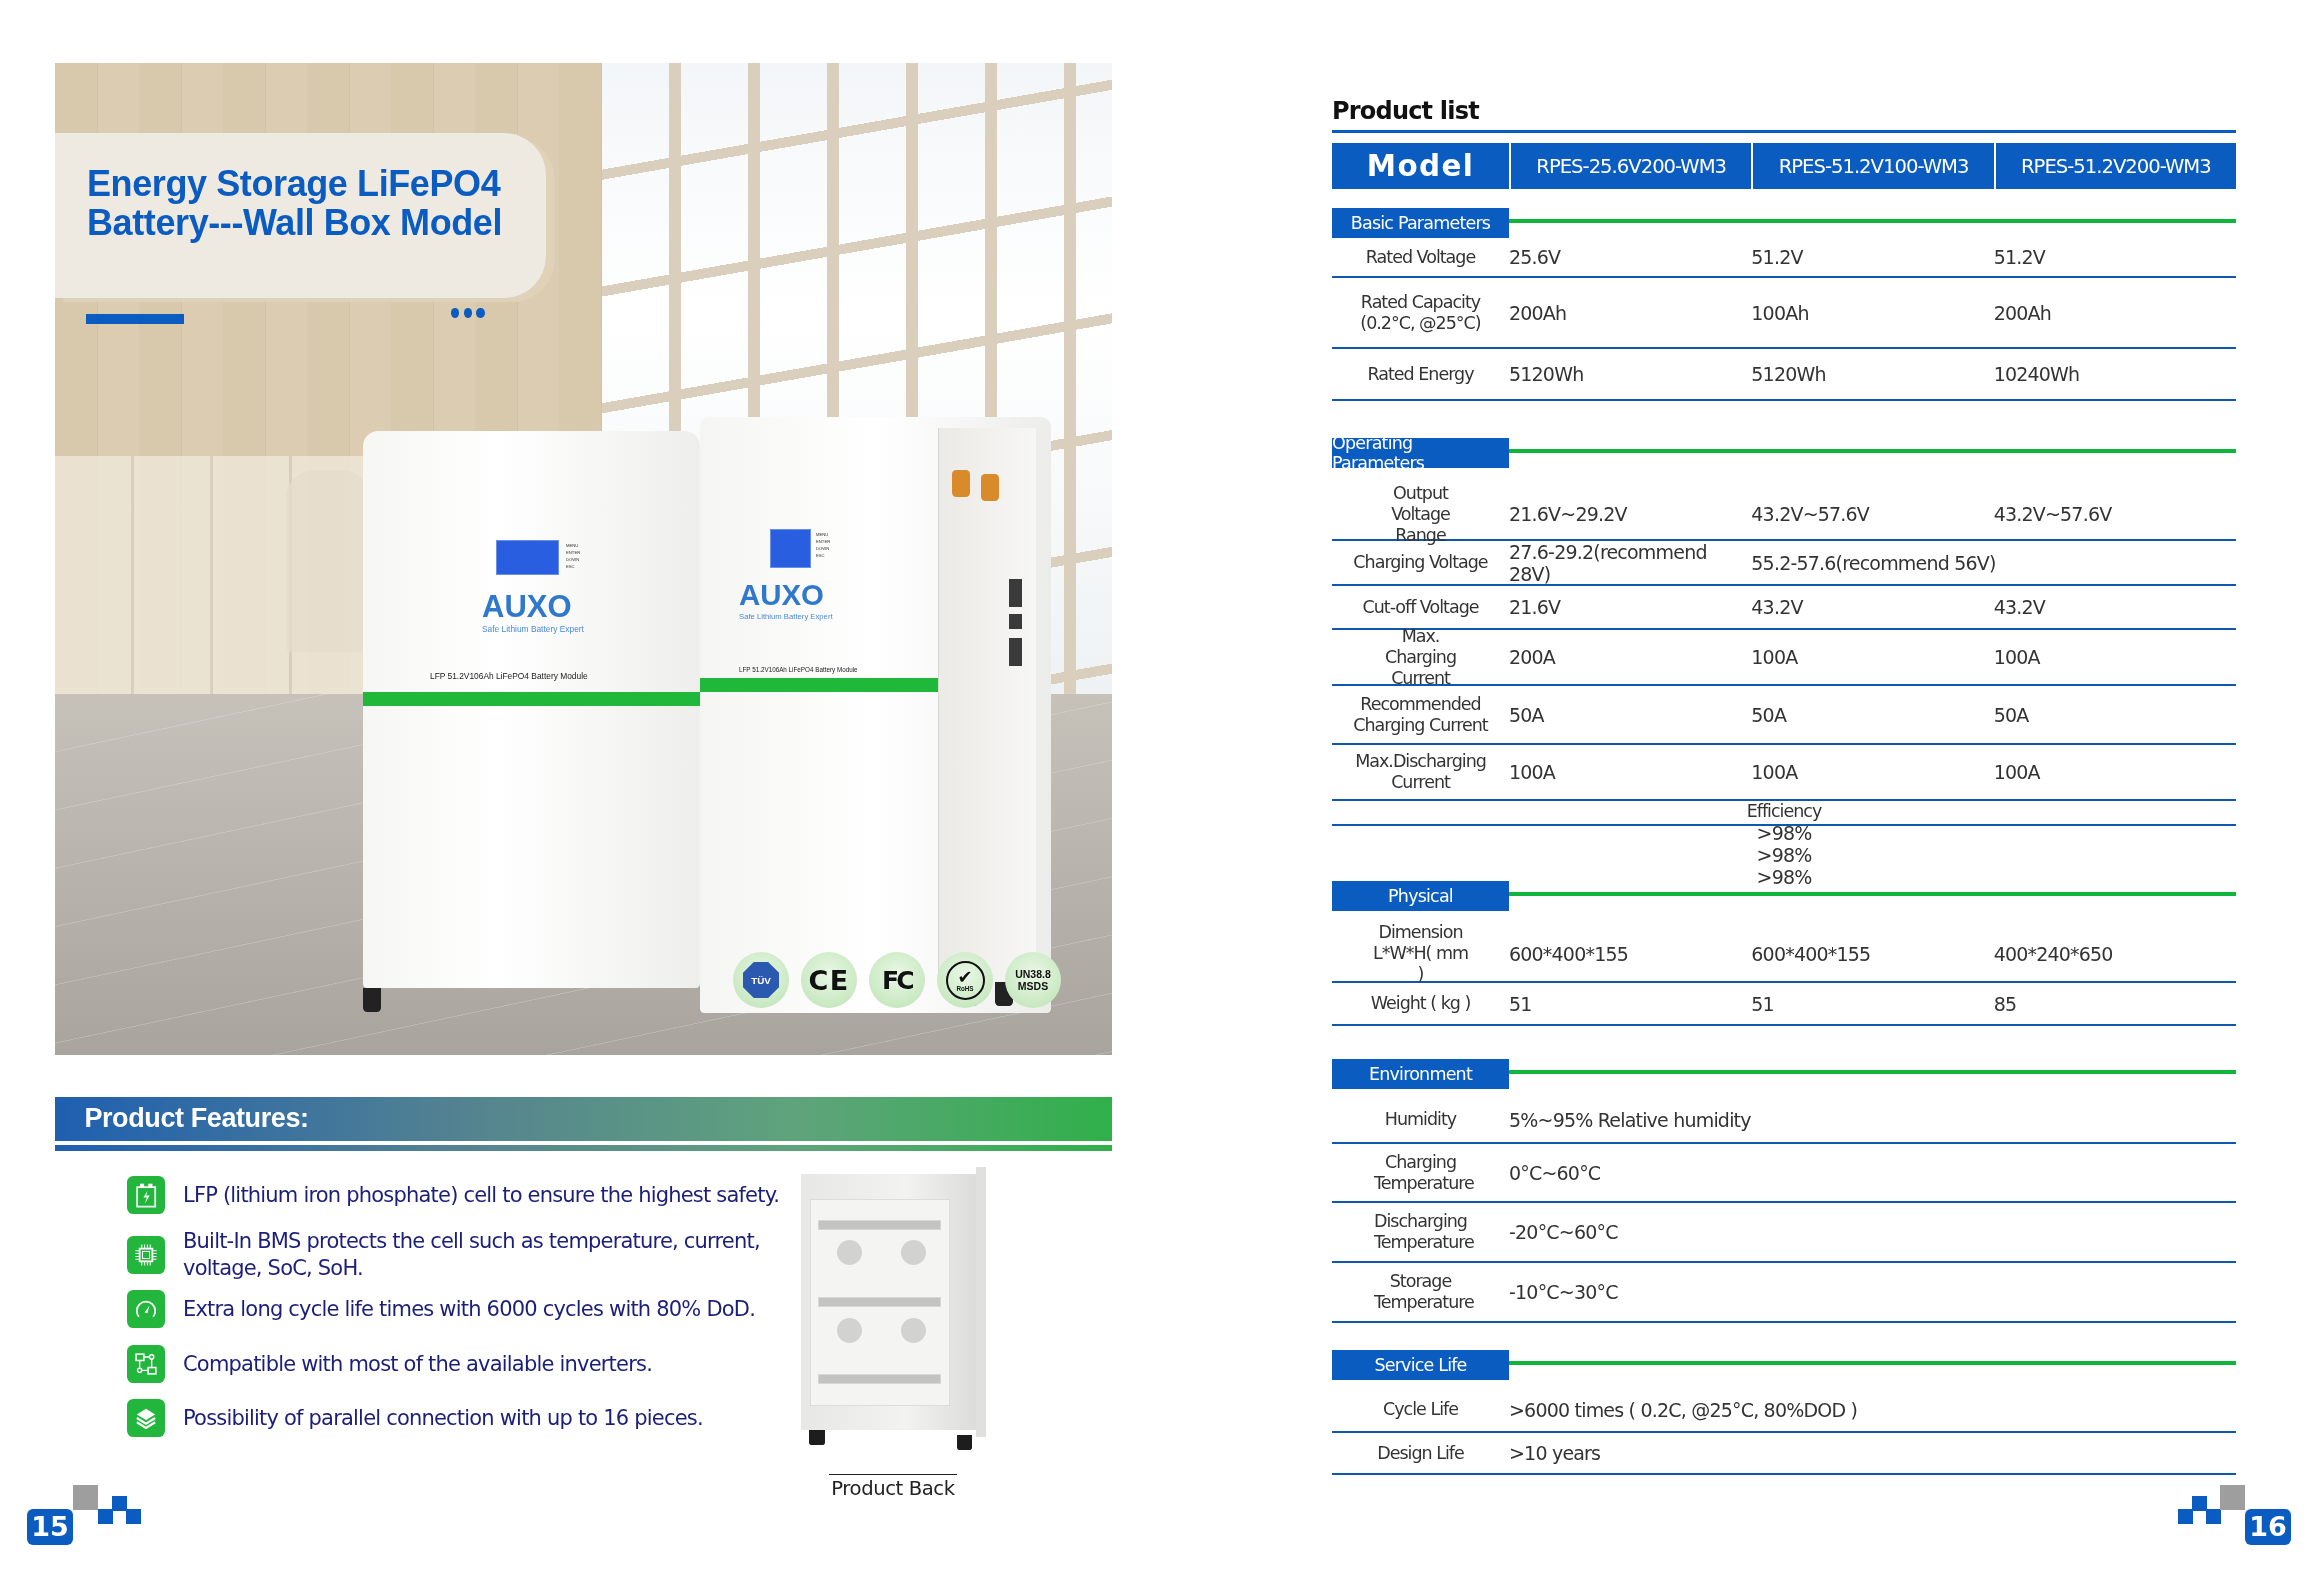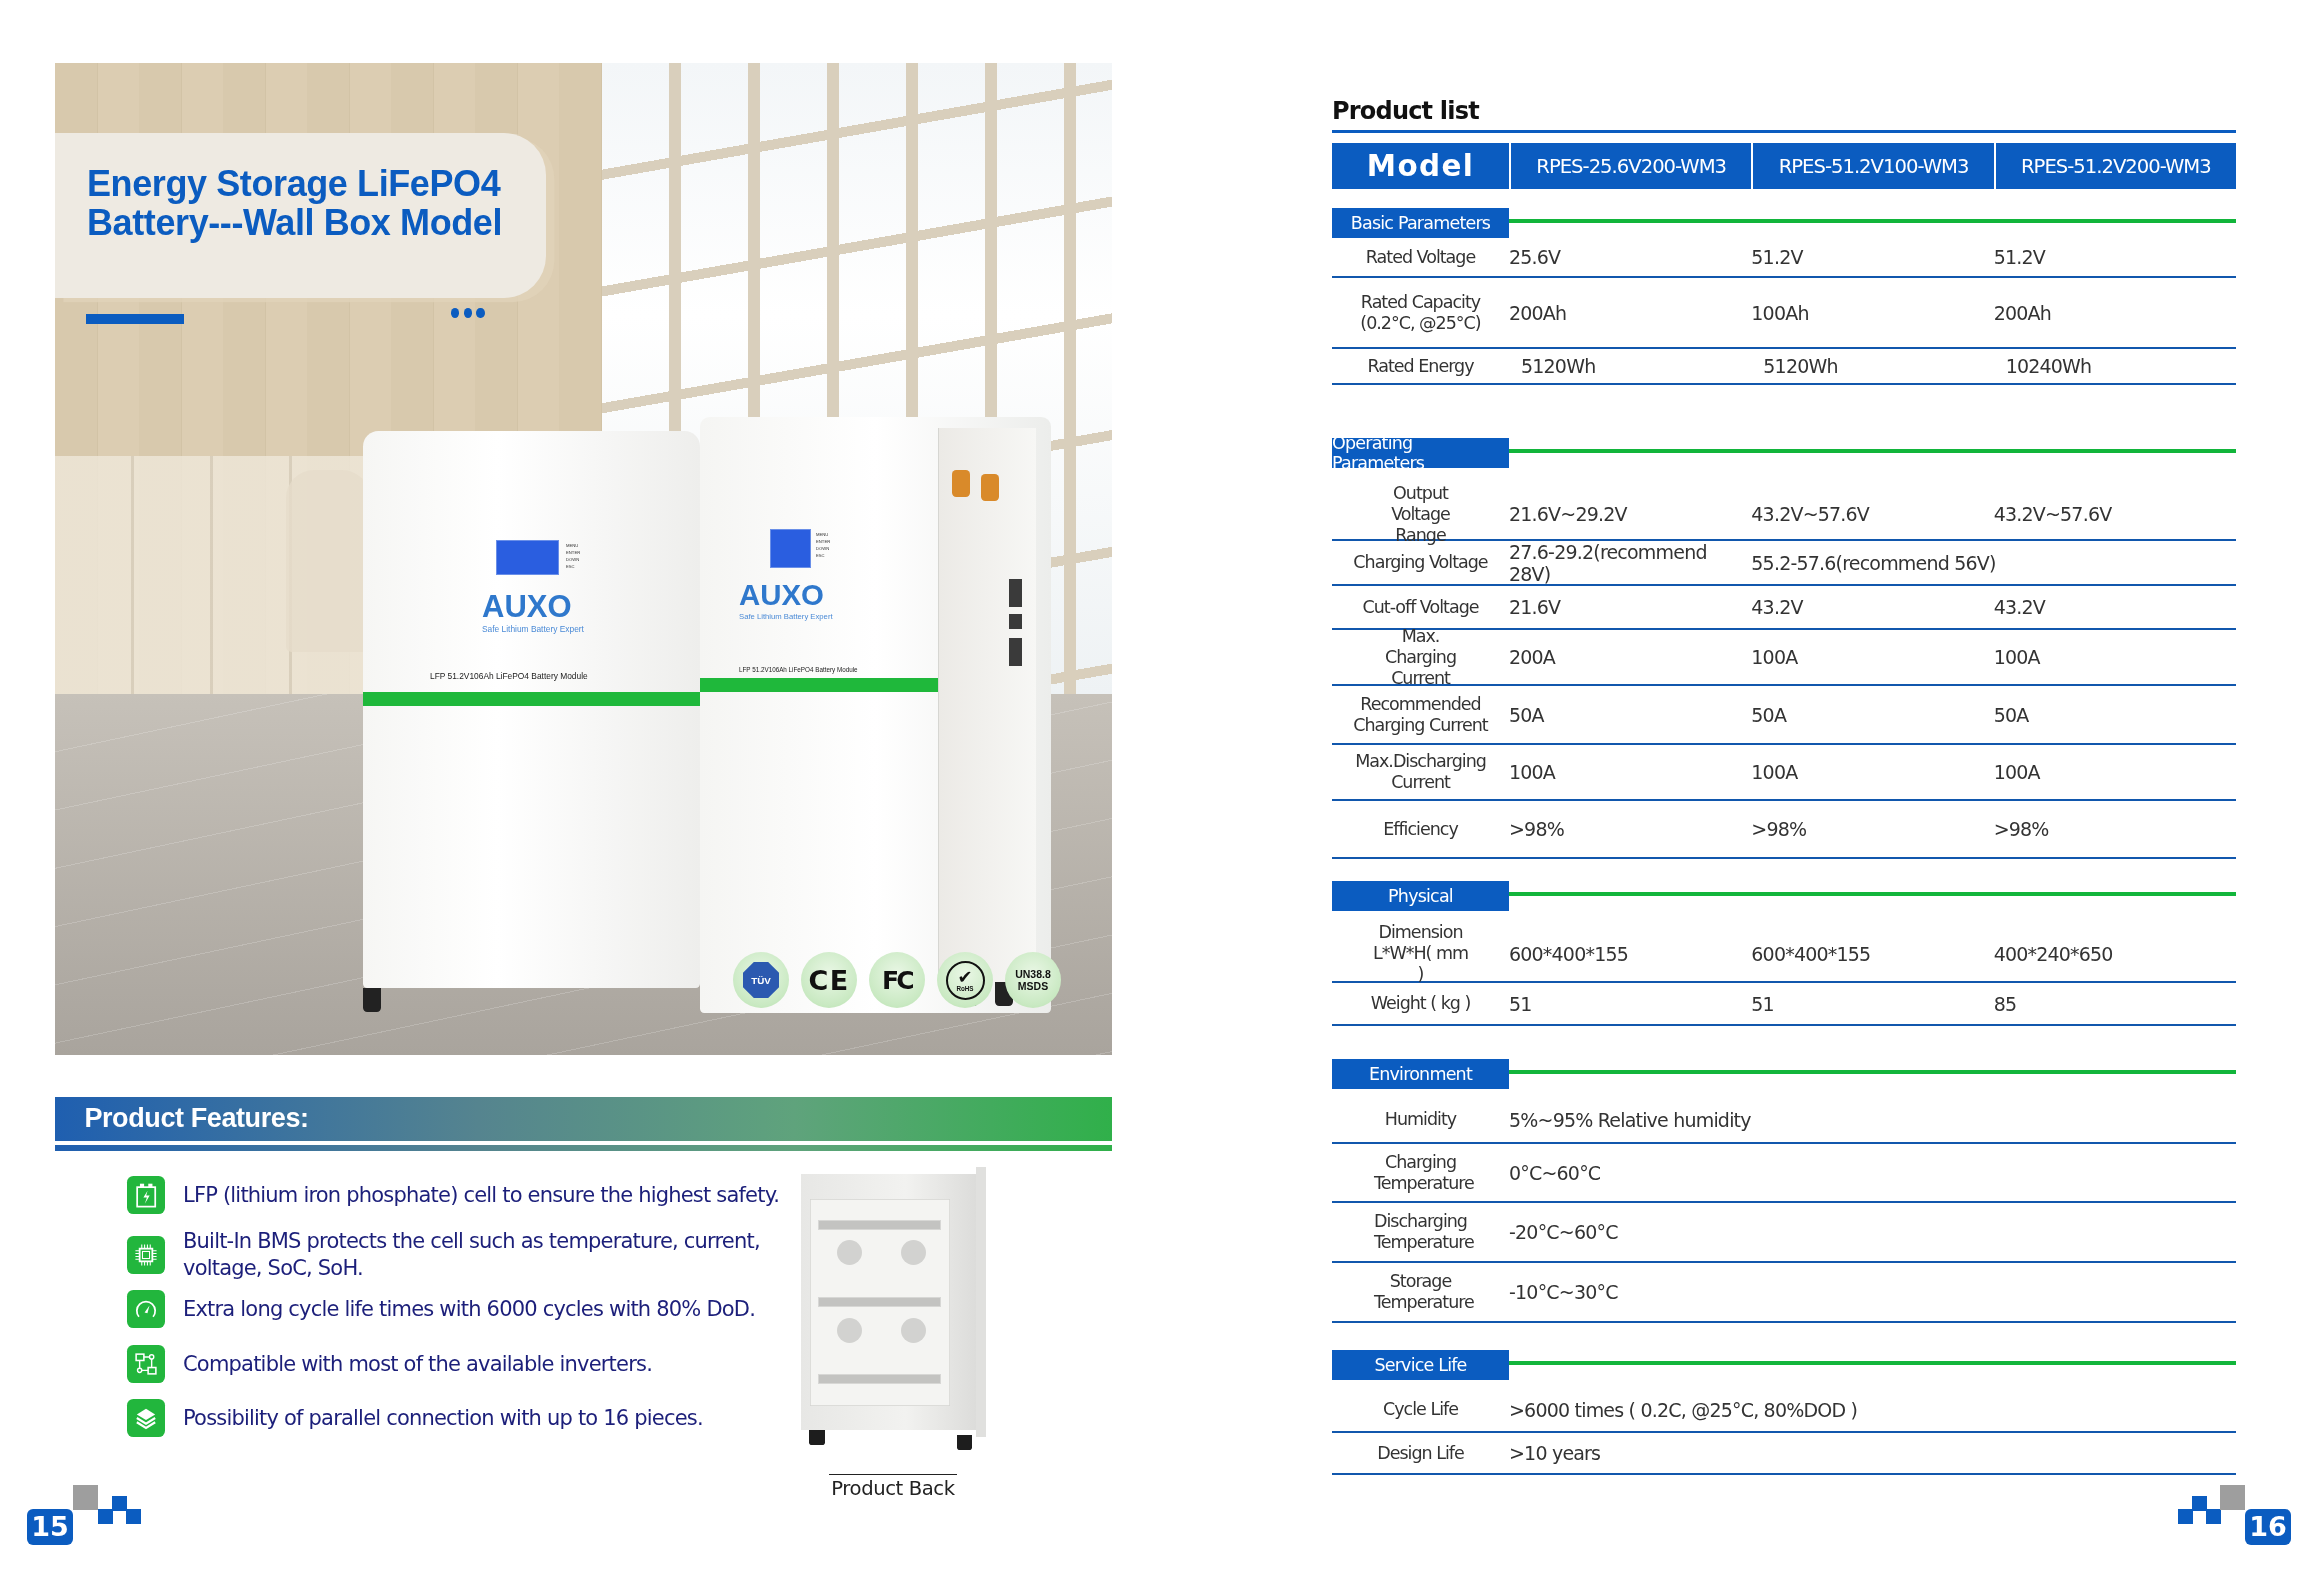--- a/index.html
+++ b/index.html
@@ -317,21 +317,21 @@
     <div class="cell">25.6V</div>
     <div class="cell">51.2V</div>
     <div class="cell">51.2V</div>
   </div>
   <div class="row" style="height:71px;">
     <div class="cell-label" style="padding:0 14px;">Rated Capacity (0.2°C, @25°C)</div>
     <div class="cell">200Ah</div>
     <div class="cell">100Ah</div>
     <div class="cell">200Ah</div>
   </div>
-  <div class="row" style="height:36px;gap:12px;">
+  <div class="row" style="height:52px;">
     <div class="cell-label">Rated Energy</div>
     <div class="cell">5120Wh</div>
     <div class="cell">5120Wh</div>
     <div class="cell">10240Wh</div>
   </div>
 </div>
 
 <div class="section" style="top:438px;">
   <div class="section-head">
     <div class="section-tag">Operating Parameters</div>
@@ -365,21 +365,21 @@
     <div class="cell">50A</div>
     <div class="cell">50A</div>
     <div class="cell">50A</div>
   </div>
   <div class="row" style="height:56px;">
     <div class="cell-label" style="padding:0 21px;">Max.Discharging Current</div>
     <div class="cell">100A</div>
     <div class="cell">100A</div>
     <div class="cell">100A</div>
   </div>
-  <div class="row" style="height:58px;">
+  <div class="row" style="height:25px;flex-direction:column;">
     <div class="cell-label">Efficiency</div>
     <div class="cell">&gt;98%</div>
     <div class="cell">&gt;98%</div>
     <div class="cell">&gt;98%</div>
   </div>
 </div>
 
 <div class="section" style="top:881px;">
   <div class="section-head">
     <div class="section-tag">Physical</div>

